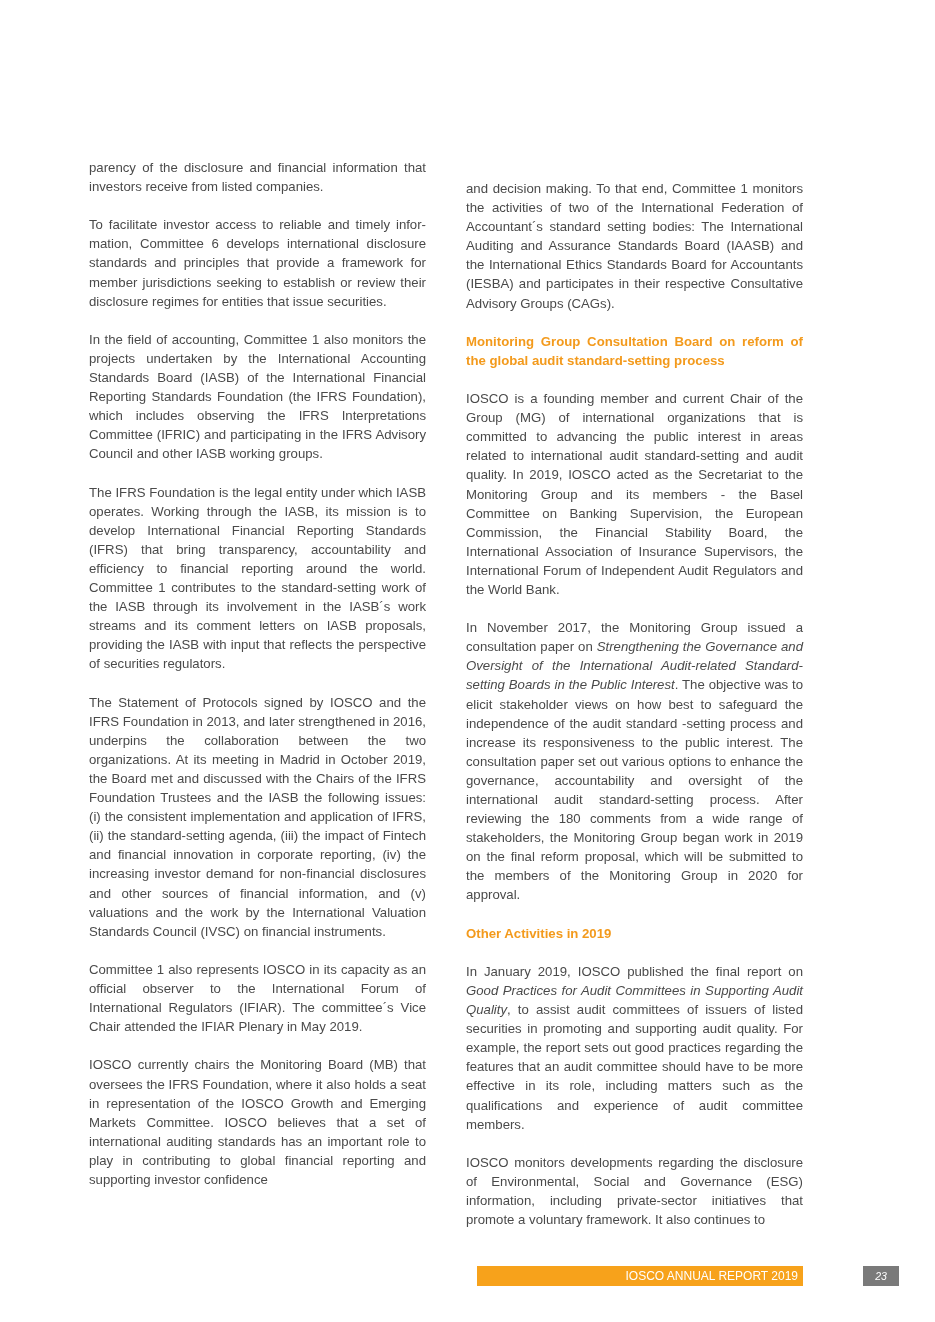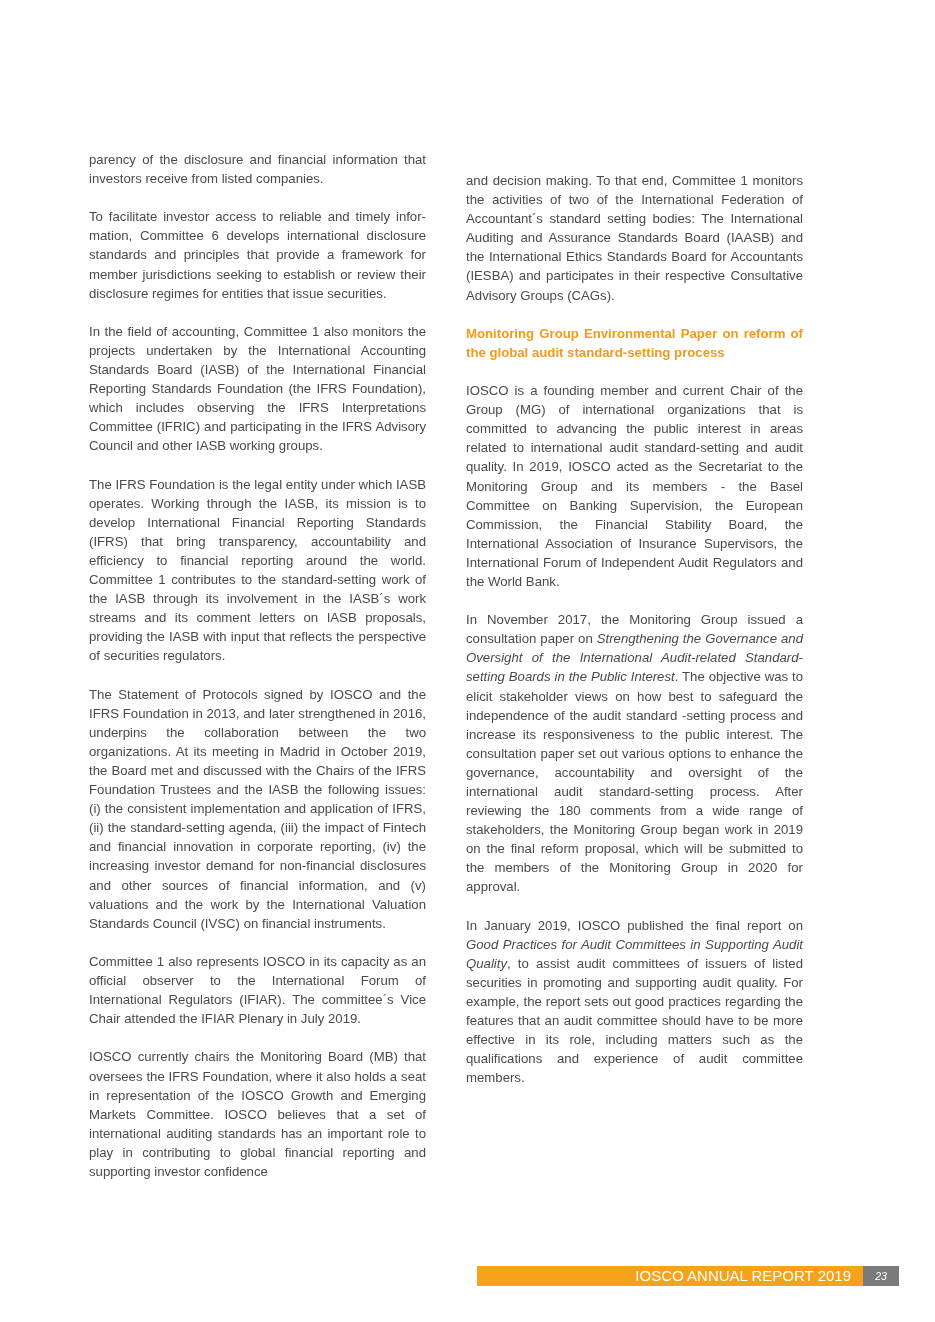--- a/index.html
+++ b/index.html
@@ -1,65 +1,67 @@
 <!DOCTYPE html>
 <html><head>
 <meta charset="utf-8">
 <style>
   html, body { margin: 0; padding: 0; background: #ffffff; }
   body { width: 935px; height: 1322px; position: relative; overflow: hidden; }
   .page { position: absolute; left: 0; top: 0; width: 935px; height: 1322px; background: #ffffff; }
   .col {
-    position: absolute; top: 150px; width: 337px;
+    position: absolute; top: 158px; width: 337px;
     font-family: "Liberation Sans", sans-serif;
     font-size: 13.2px; line-height: 19.1px; color: #4a4a4a;
   }
   .col-left { left: 89px; }
   .col-right { left: 466px; margin-top: 21px; }
   .col p { margin: 0 0 19.1px 0; text-align: justify; text-align-last: left; }
   .col p.last { margin-bottom: 0; }
   .col h3 {
     margin: 0 0 19.1px 0; font-size: 13.2px; line-height: 19.1px;
     color: #f39a1c; font-weight: bold; text-align: justify; text-align-last: left;
   }
   .col em { font-style: italic; }
   .footer-bar {
-    position: absolute; left: 477px; top: 1266px; width: 386px; height: 20px;
+    position: absolute; left: 477px; top: 1266px; width: 326px; height: 20px;
     background: #f7a21b; color: #ffffff;
-    font-family: "Liberation Sans", sans-serif; font-size: 15px; line-height: 20px;
-    text-align: right; box-sizing: border-box; padding-right: 12px;
+    font-family: "Liberation Sans", sans-serif; font-size: 12px; line-height: 20px;
+    text-align: right; box-sizing: border-box; padding-right: 5px;
   }
   .footer-page {
     position: absolute; left: 863px; top: 1266px; width: 36px; height: 20px;
     background: #7a7a7a; color: #ffffff;
     font-family: "Liberation Sans", sans-serif; font-size: 10.5px; line-height: 20px;
     text-align: center;
     font-style: italic;
   }
 </style>
 </head>
 <body>
 
 <div class="page">
 
   <div class="col col-left">
     <p>parency of the disclosure and financial information that investors receive from listed companies.</p>
     <p>To facilitate investor access to reliable and timely infor-mation, Committee 6 develops international disclosure standards and principles that provide a framework for member jurisdictions seeking to establish or review their disclosure regimes for entities that issue securities.</p>
     <p>In the field of accounting, Committee 1 also monitors the projects undertaken by the International Accounting Standards Board (IASB) of the International Financial Reporting Standards Foundation (the IFRS Foundation), which includes observing the IFRS Interpretations Committee (IFRIC) and participating in the IFRS Advisory Council and other IASB working groups.</p>
     <p>The IFRS Foundation is the legal entity under which IASB operates. Working through the IASB, its mission is to develop International Financial Reporting Standards (IFRS) that bring transparency, accountability and efficiency to financial reporting around the world. Committee 1 contributes to the standard-setting work of the IASB through its involvement in the IASB´s work streams and its comment letters on IASB proposals, providing the IASB with input that reflects the perspective of securities regulators.</p>
     <p>The Statement of Protocols signed by IOSCO and the IFRS Foundation in 2013, and later strengthened in 2016, underpins the collaboration between the two organizations.  At  its meeting in Madrid in October 2019, the Board met and discussed with the Chairs of the IFRS Foundation Trustees and the IASB the following issues: (i) the consistent implementation and application of IFRS, (ii) the standard-setting agenda, (iii) the impact of Fintech and financial innovation in corporate reporting, (iv) the increasing investor demand for non-financial disclosures and other sources of financial information, and (v) valuations and the work by the International Valuation Standards Council (IVSC) on financial instruments.</p>
-    <p>Committee 1 also represents IOSCO in its capacity as an official observer to the International Forum of International Regulators (IFIAR). The committee´s Vice Chair attended the IFIAR Plenary in July 2019.</p>
+    <p>Committee 1 also represents IOSCO in its capacity as an official observer to the International Forum of International Regulators (IFIAR). The committee´s Vice Chair attended the IFIAR Plenary in May 2019.</p>
     <p class="last">IOSCO currently chairs the Monitoring Board (MB) that oversees the IFRS Foundation, where it also holds a seat in representation of the IOSCO Growth and Emerging Markets Committee. IOSCO believes that a set of international auditing standards has an important role to play in contributing to global financial reporting and supporting investor confidence</p>
   </div>
 
   <div class="col col-right">
     <p>and decision making. To that end, Committee 1 monitors the activities of two of the International Federation of Accountant´s standard setting bodies: The International Auditing and Assurance Standards Board (IAASB) and the International Ethics Standards Board for Accountants (IESBA) and participates in their respective Consultative Advisory Groups (CAGs).</p>
 
-    <h3>Monitoring Group Environmental Paper on reform of the global audit standard-setting process</h3>
+    <h3>Monitoring Group Consultation Board on reform of the global audit standard-setting process</h3>
     <p>IOSCO is a founding member and current Chair of the Group (MG) of international organizations that is committed to advancing the public interest in areas related to international audit standard-setting and audit quality.  In 2019, IOSCO acted as the Secretariat to the Monitoring Group and its members - the Basel Committee on Banking Supervision, the European Commission, the Financial Stability Board, the International Association of Insurance Supervisors, the International Forum of Independent Audit Regulators and the World Bank.</p>
     <p><span>In November 2017, the Monitoring Group issued a consultation paper on </span><em>Strengthening the Governance and Oversight of the International Audit-related Standard-setting Boards in the Public Interest</em><span>. The objective was to elicit stakeholder views on how best to safeguard the independence of the audit standard -setting process and increase its responsiveness to the public interest. The consultation paper set out various options to enhance the governance, accountability and oversight of the international audit standard-setting process. After reviewing the 180 comments from a wide range of stakeholders, the Monitoring Group began work in 2019 on the final reform proposal, which will be submitted to the members of the Monitoring Group in 2020 for approval.</span></p>
 
+    <h3>Other Activities in 2019</h3>
     <p><span>In January 2019, IOSCO published the final report on </span><em>Good Practices for Audit Committees in Supporting Audit Quality</em><span>, to assist audit committees of issuers of listed securities in promoting and supporting audit quality. For example, the report sets out good practices regarding the features that an audit committee should have to be more effective in its role, including matters such as the qualifications and experience of audit committee members.</span></p>
+    <p class="last">IOSCO monitors developments regarding the disclosure of Environmental, Social and Governance (ESG) information, including private-sector initiatives that promote a voluntary framework. It also continues to</p>
   </div>
 
   <div class="footer-bar">IOSCO ANNUAL REPORT 2019</div>
   <div class="footer-page">23</div>
 </div>
 
 </body></html>

